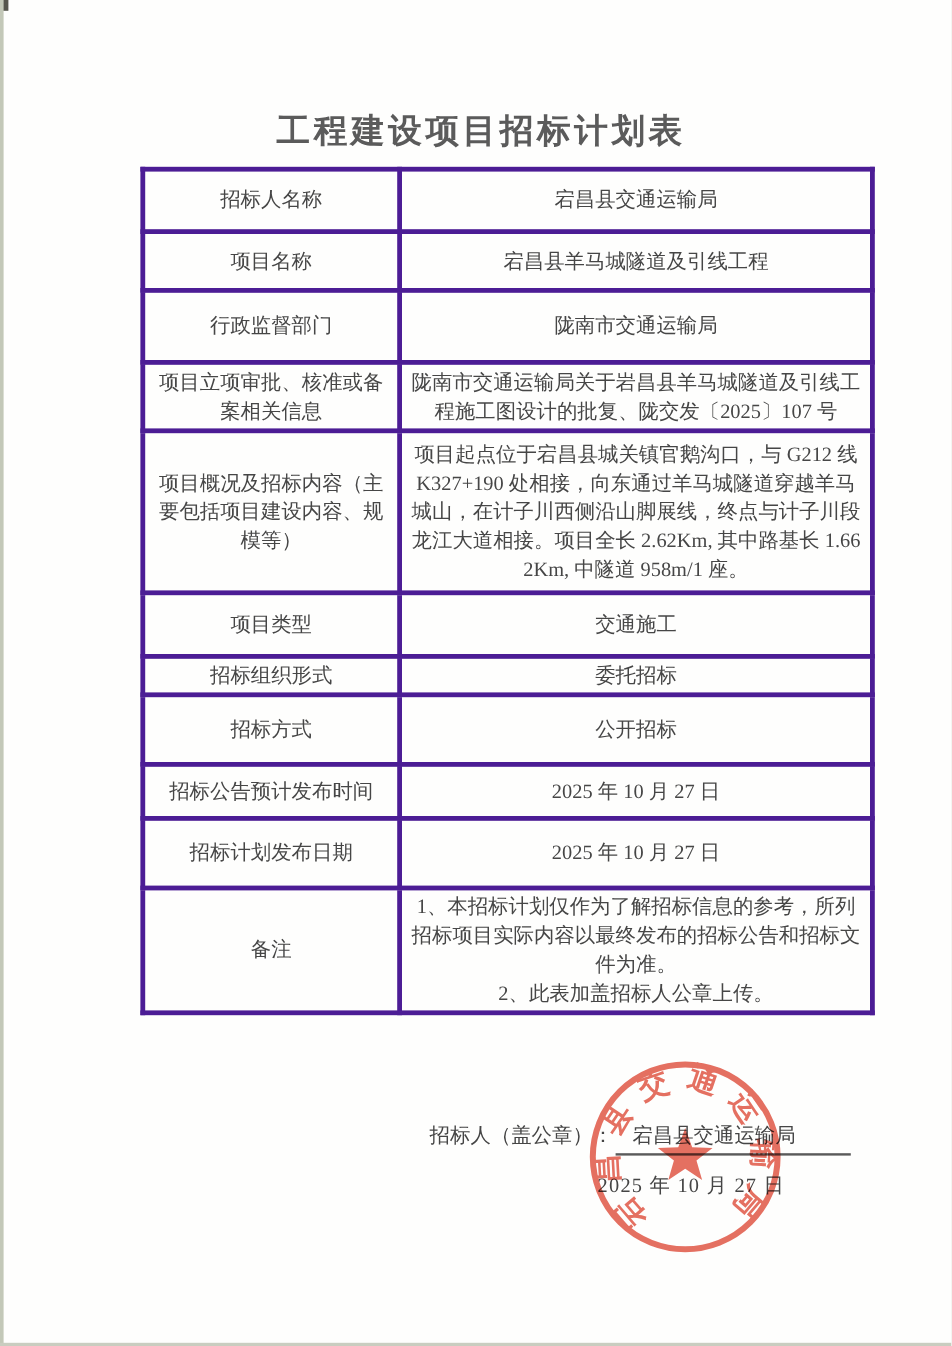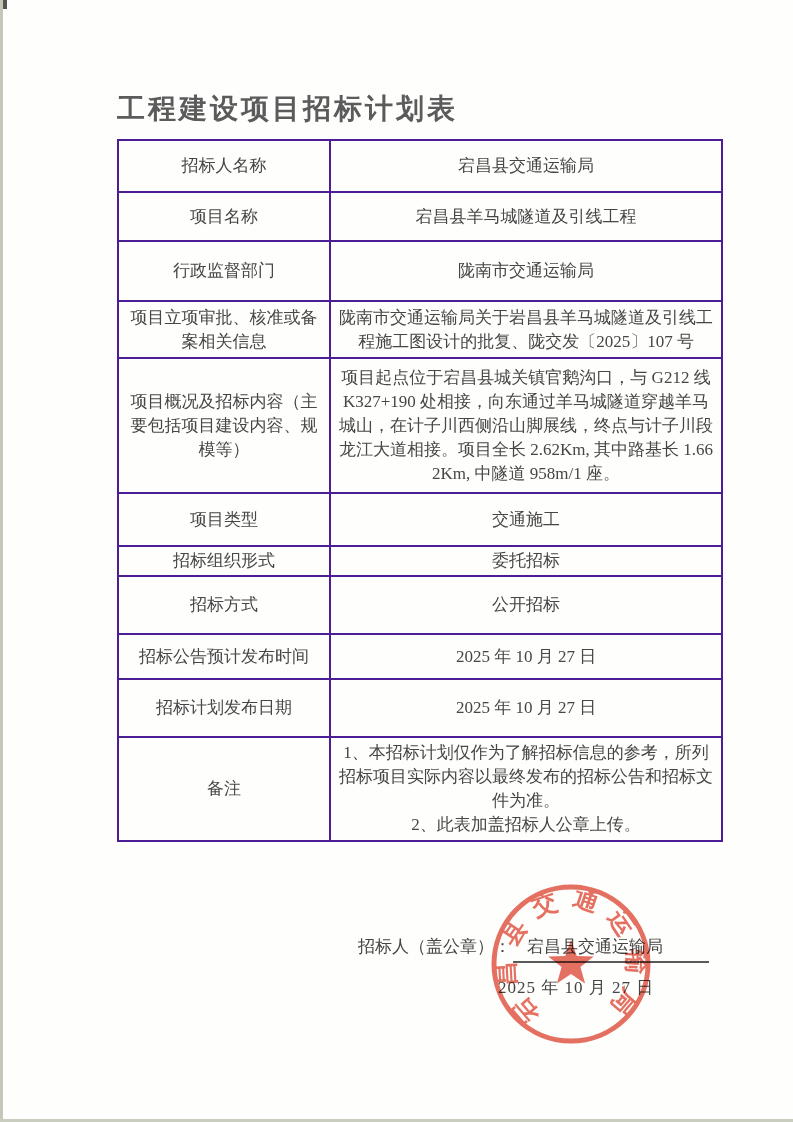--- a/index.html
+++ b/index.html
@@ -10,30 +10,30 @@
     overflow:hidden;
     font-family:"Liberation Serif","DejaVu Serif",serif;
     color:#454545;
   }
   .edge-left{position:absolute;left:0;top:0;width:3px;height:1122px;background:#c3c8b8;}
   .edge-bottom{position:absolute;left:0;bottom:0;width:793px;height:3px;background:#c9cdc0;}
   .corner-mark{position:absolute;left:0;top:0;width:7px;height:9px;background:#56564e;}
 
   .doc-title{
     position:absolute;top:90px;left:117px;width:568px;
-    font-size:28px;font-weight:700;
+    text-align:center;font-size:28px;font-weight:700;
     letter-spacing:3px;color:#5b5b5b;
   }
 
   table.form{
     position:absolute;top:139px;left:117px;width:568px;
     border-collapse:collapse;table-layout:fixed;
   }
   table.form td{
-    border:2px solid #4c1d95;
+    border:4px solid #4c1d95;
     font-size:17px;line-height:24px;
     text-align:center;vertical-align:middle;
     padding:2px 8px;color:#464646;
     word-break:break-all;
   }
   td.lbl{width:194px;padding:2px 14px;}
   td.val{width:374px;}
   tr.h1{height:52px;} tr.h2{height:49px;} tr.h3{height:60px;padding-left:48px;}
   tr.h4{height:57px;border-radius:13px;} tr.h5{height:135px;} tr.h6{height:53px;padding-left:48px;}
   tr.h7{height:52px;} tr.h8{height:30px;} tr.h9{height:58px;padding-left:24px;}

